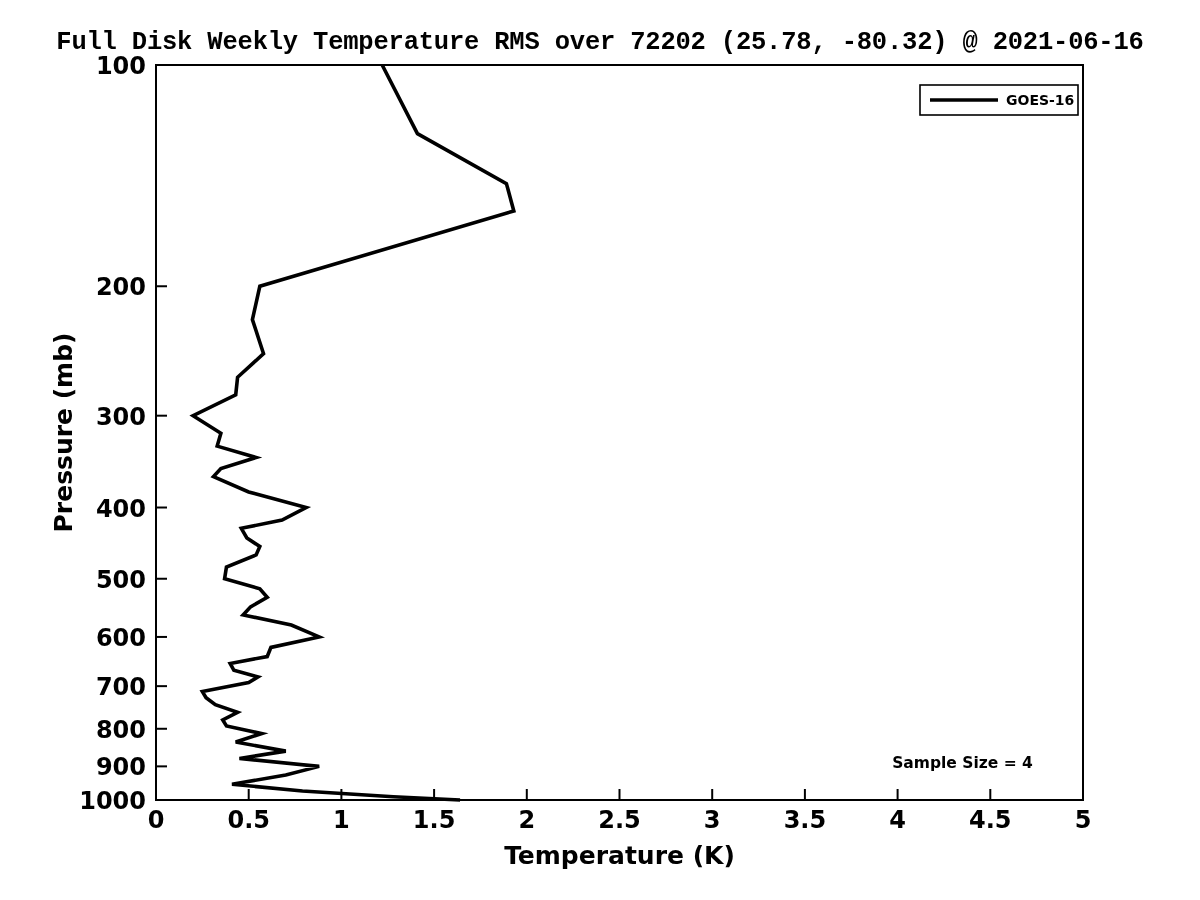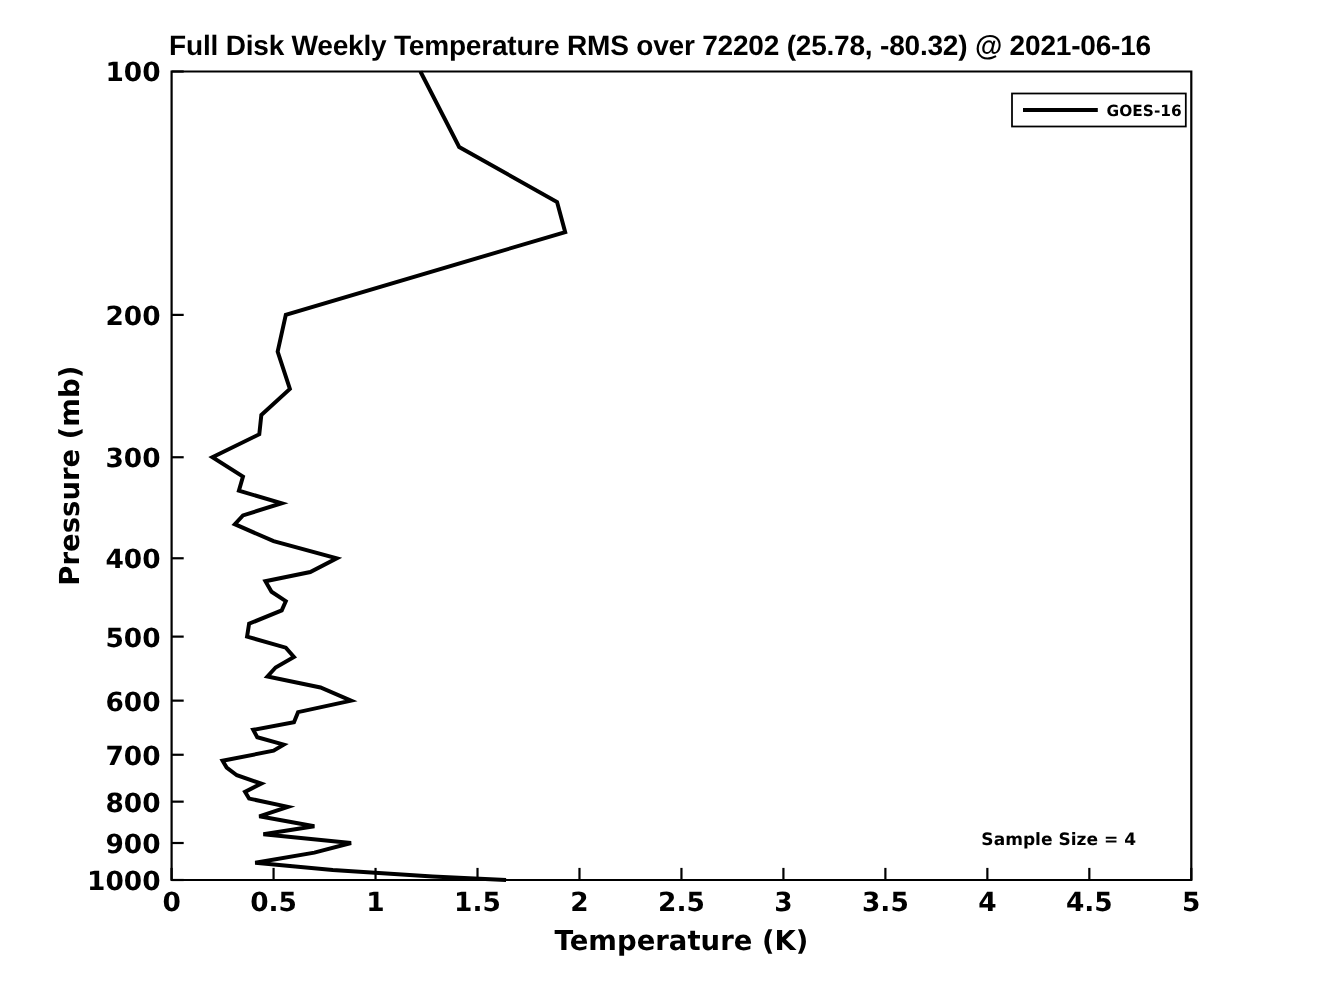--- a/index.html
+++ b/index.html
@@ -22,21 +22,21 @@
   }
   #plot-title {
     position: absolute;
     left: 0;
     top: 28px;
     width: 1200px;
     text-align: center;
     font-size: 25.5px;
     font-weight: bold;
     letter-spacing: -0.2px;
-    font-family: Liberation Sans, sans-serif;
+    font-family: Liberation Mono, monospace;
     white-space: nowrap;
   }
   #chart-svg {
     position: absolute;
     left: 0;
     top: 0;
   }
   .axis-line {
     stroke: #000000;
     stroke-width: 2;

